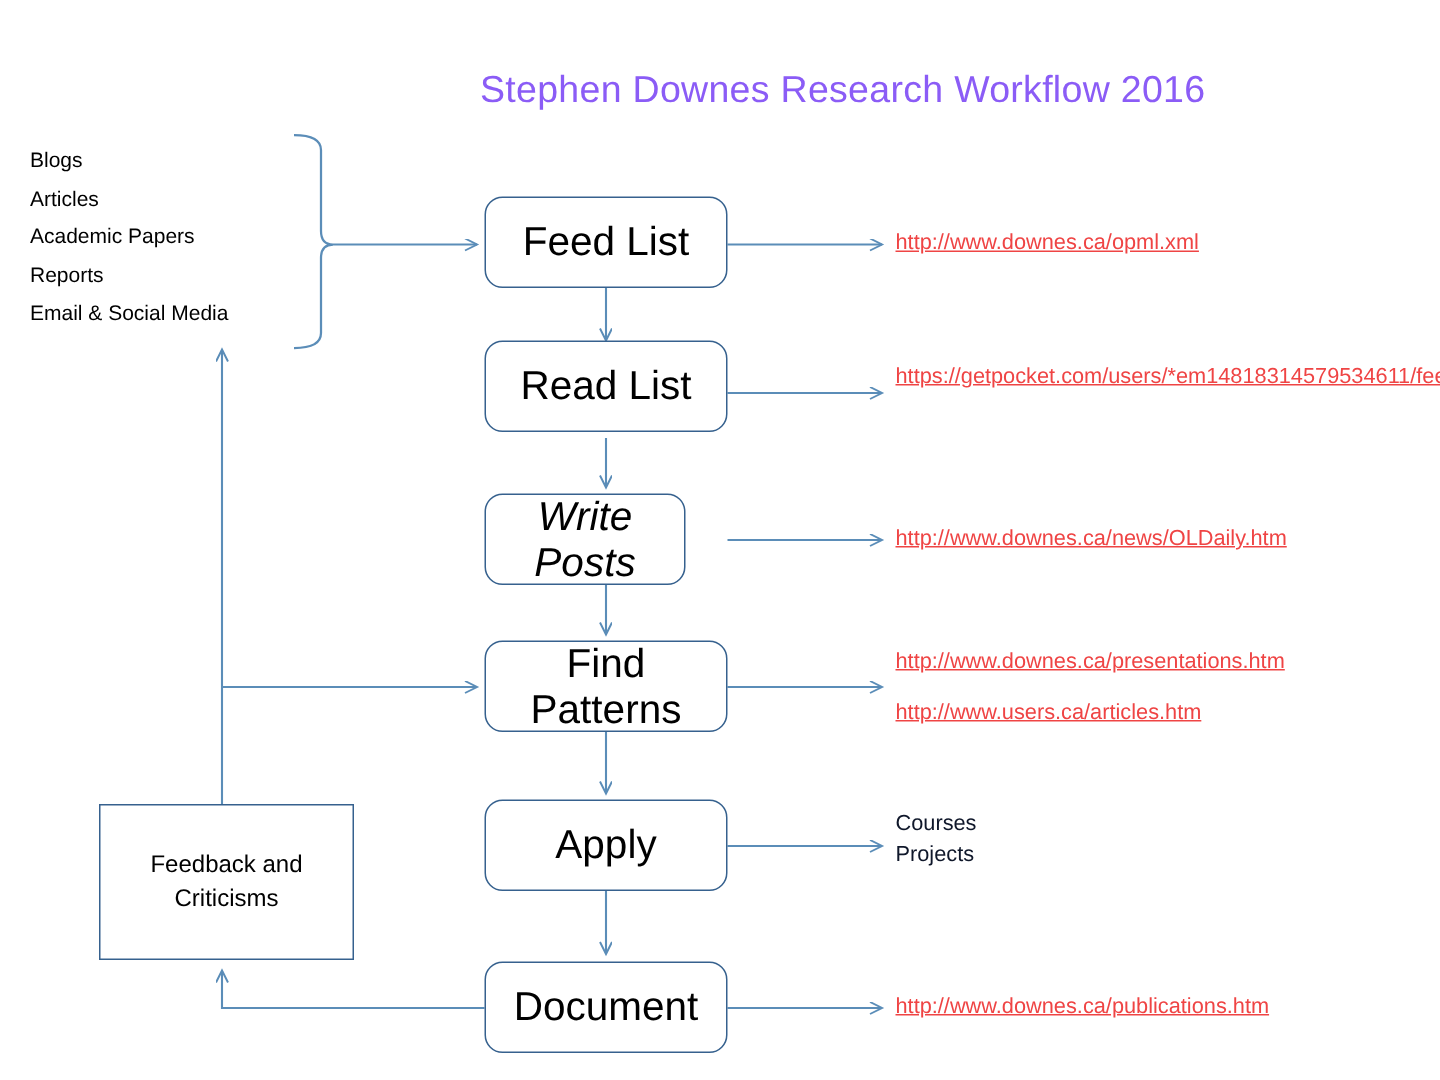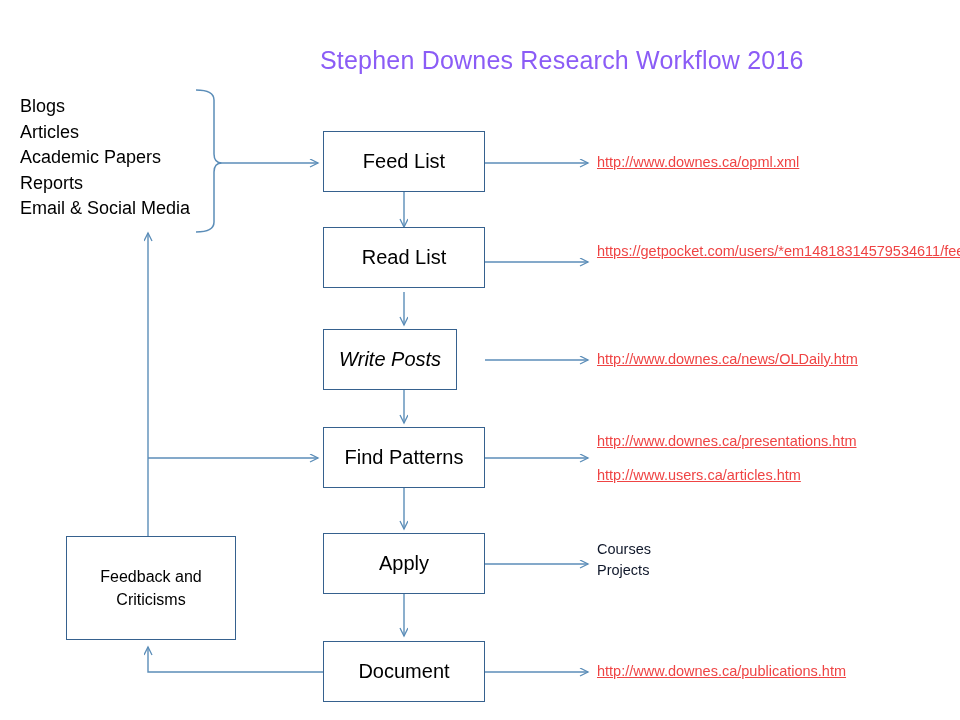--- a/index.html
+++ b/index.html
@@ -35,39 +35,40 @@
     font-size: 25px;
     color: #8b5cf6;
     letter-spacing: .2px;
     white-space: nowrap;
   }
   .inputs {
     position: absolute;
     left: 20px;
     top: 94px;
     width: 200px;
-    font-size: 18px;
+    font-size: 14px;
     line-height: 25.5px;
     color: #000000;
   }
   .inputs div { white-space: nowrap; }
 
   .node {
     position: absolute;
     box-sizing: border-box;
     border: 1.4px solid #36618E;
     background: #ffffff;
     display: flex;
     align-items: center;
     justify-content: center;
     text-align: center;
     color: #000000;
   }
   .node.flow {
-    font-size: 20px;
+    font-size: 27px;
+    border-radius: 12px;
   }
   .node.feedback {
     font-size: 16px;
     line-height: 23px;
   }
 
   .link {
     position: absolute;
     font-size: 14.5px;
     line-height: 20px;

